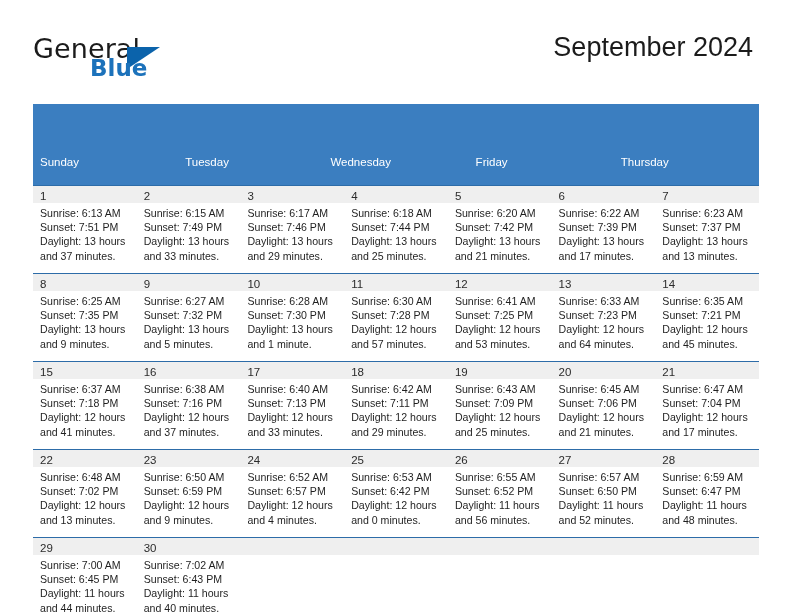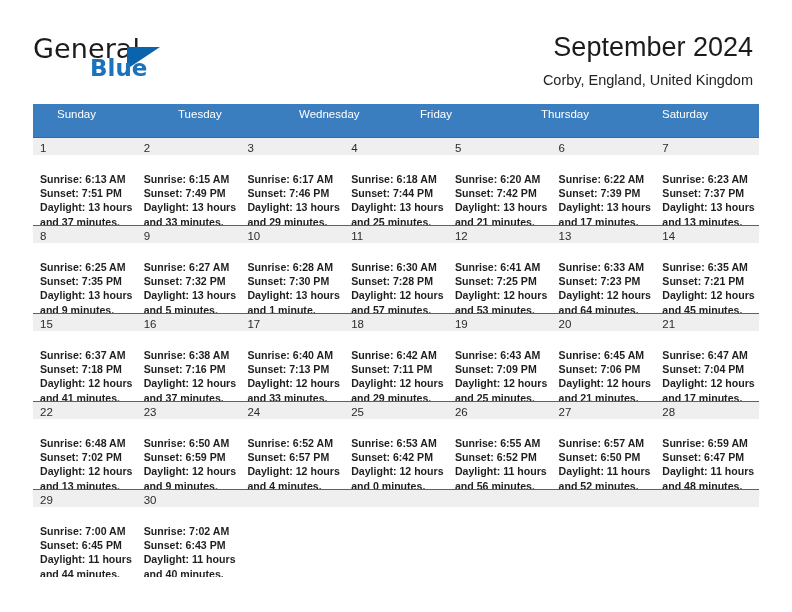--- a/index.html
+++ b/index.html
@@ -63,21 +63,21 @@
     width: 0;
     height: 0;
     border-left: 33px solid #0b63ab;
     border-bottom: 22px solid transparent;
   }
 
   .title-block {
     position: absolute;
     right: 39px;
     top: 30px;
-    text-align: right;
+    text-align: center;
   }
   .cal-title {
     font-size: 27px;
     font-weight: 400;
     color: #1b1b1b;
     line-height: 34px;
     white-space: nowrap;
   }
   .cal-subtitle {
     margin-top: 7px;
@@ -99,25 +99,26 @@
     display: flex;
     width: 100%;
     background: #3b7ec0;
   }
   .weekday {
     flex: 1 1 0;
     min-width: 0;
     box-sizing: border-box;
     height: 33px;
     line-height: 21px;
-    padding-left: 24px;
+    padding-left: 7px;
     font-size: 11.5px;
     color: #ffffff;
     white-space: nowrap;
     overflow: hidden;
+    margin-top: 48px;
   }
 
   .week-row {
     display: flex;
     width: 100%;
     border-top: 1.4px solid #2d6ca8;
     background: #ffffff;
   }
   .day-cell {
     flex: 1 1 0;
@@ -133,22 +134,21 @@
     background: #efefef;
     padding-left: 7px;
     box-sizing: border-box;
   }
   .day-number {
     font-size: 11.5px;
     line-height: 17px;
     color: #2b2b2b;
   }
   .day-body {
-    padding: 17px 6px 0 7px;
-    font-weight: bold;
+    padding: 3px 6px 0 7px;
   }
   .day-line {
     font-size: 10.6px;
     line-height: 14.2px;
     color: #1f1f1f;
     white-space: nowrap;
   }
 </style>
 </head>
 <body>
@@ -158,33 +158,31 @@
   <div class="header">
 
     <div class="brand">
       <span class="brand-general">General</span>
       <span class="brand-triangle"></span>
       <span class="brand-blue">Blue</span>
     </div>
 
     <div class="title-block">
       <div class="cal-title">September 2024</div>
-      <div class="cal-subtitle">Corby, England, United Kingdom</div>
     </div>
 
   </div>
 
   <div class="calendar">
     <div class="weekday-row" id="weekday-row">
         <div class="weekday">Sunday</div>
         <div class="weekday">Tuesday</div>
         <div class="weekday">Wednesday</div>
         <div class="weekday">Friday</div>
         <div class="weekday">Thursday</div>
-        <div class="weekday">Saturday</div>
       </div>
     <div id="weeks-container">
         <div class="week-row">
           <div class="day-cell">
             <div class="day-number-band"><span class="day-number">1</span></div>
             <div class="day-body">
               <div class="day-line">Sunrise: 6:13 AM</div>
               <div class="day-line">Sunset: 7:51 PM</div>
               <div class="day-line">Daylight: 13 hours</div>
               <div class="day-line">and 37 minutes.</div>

